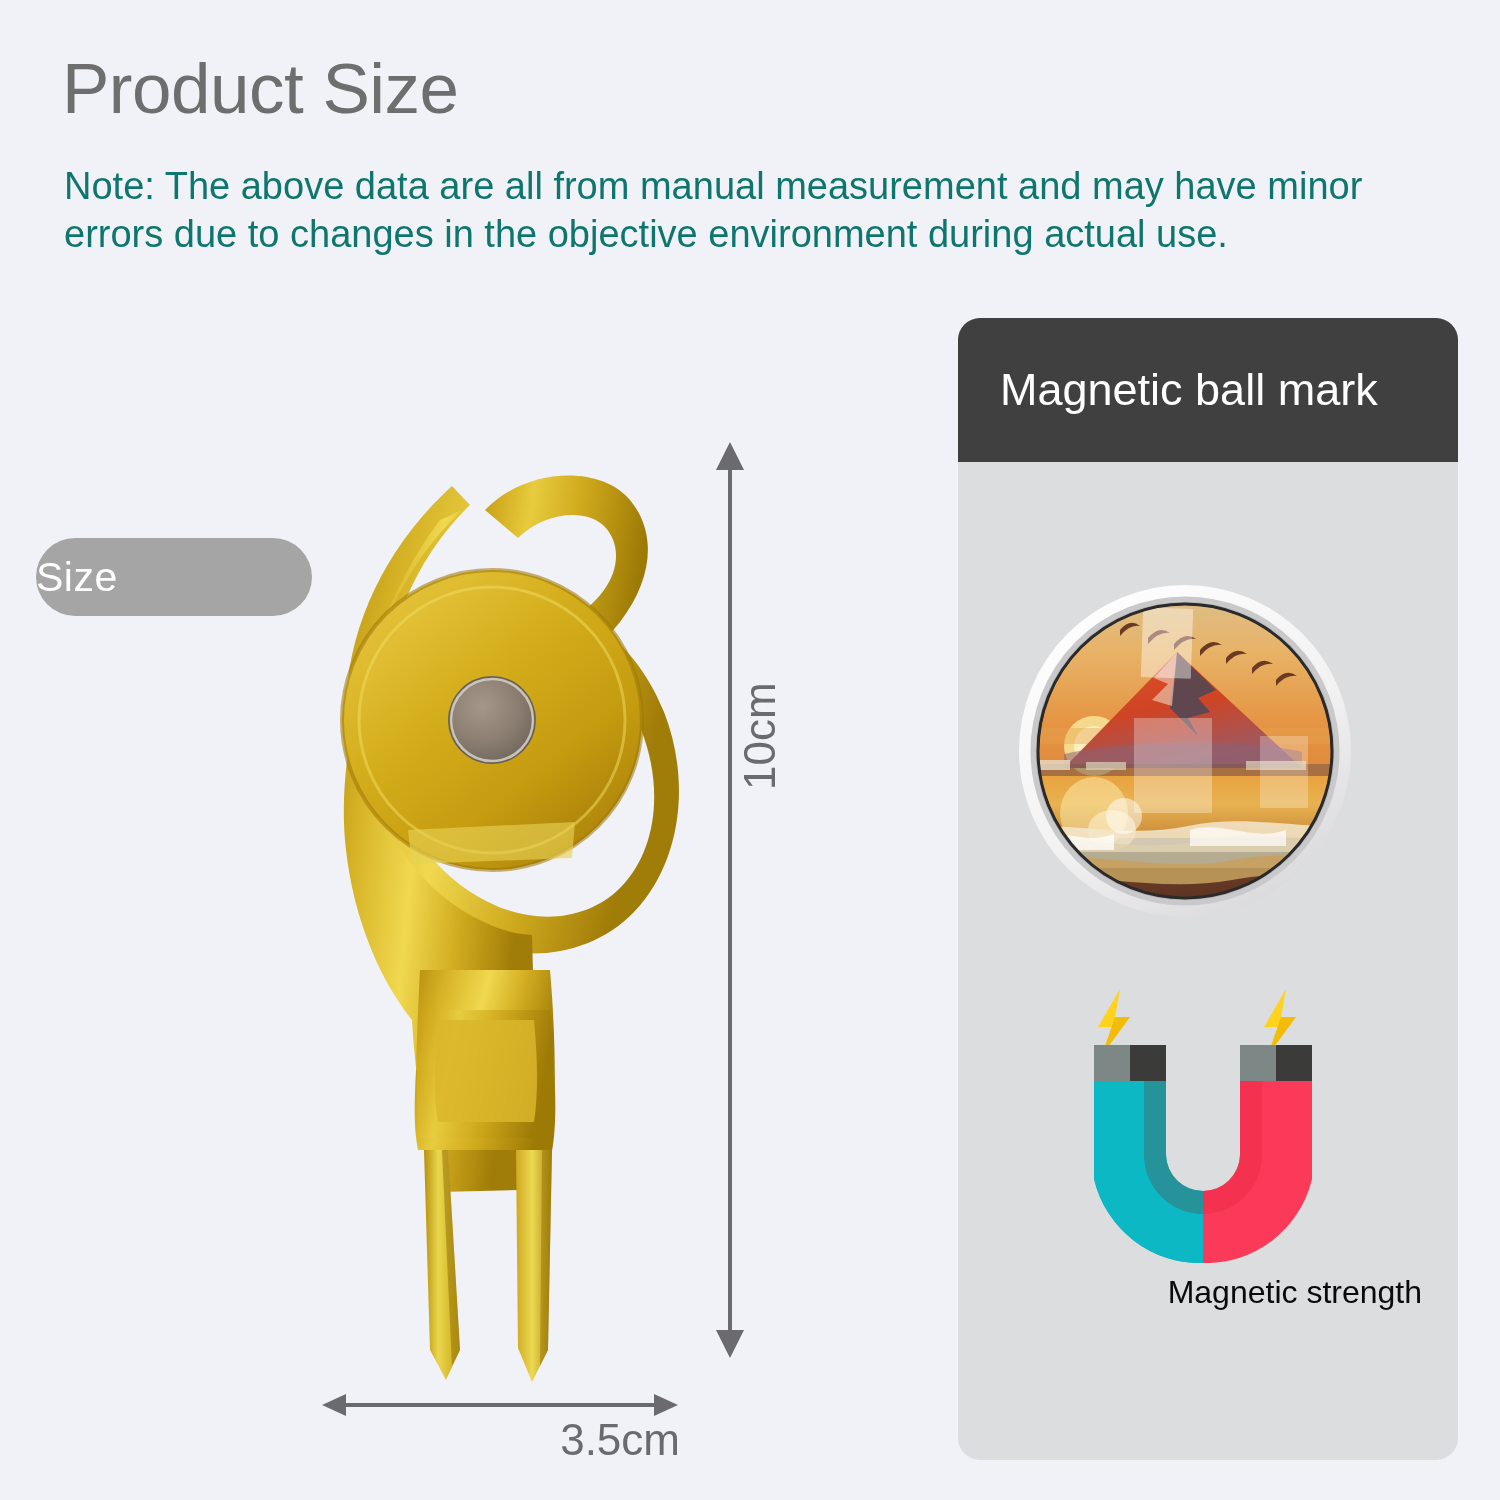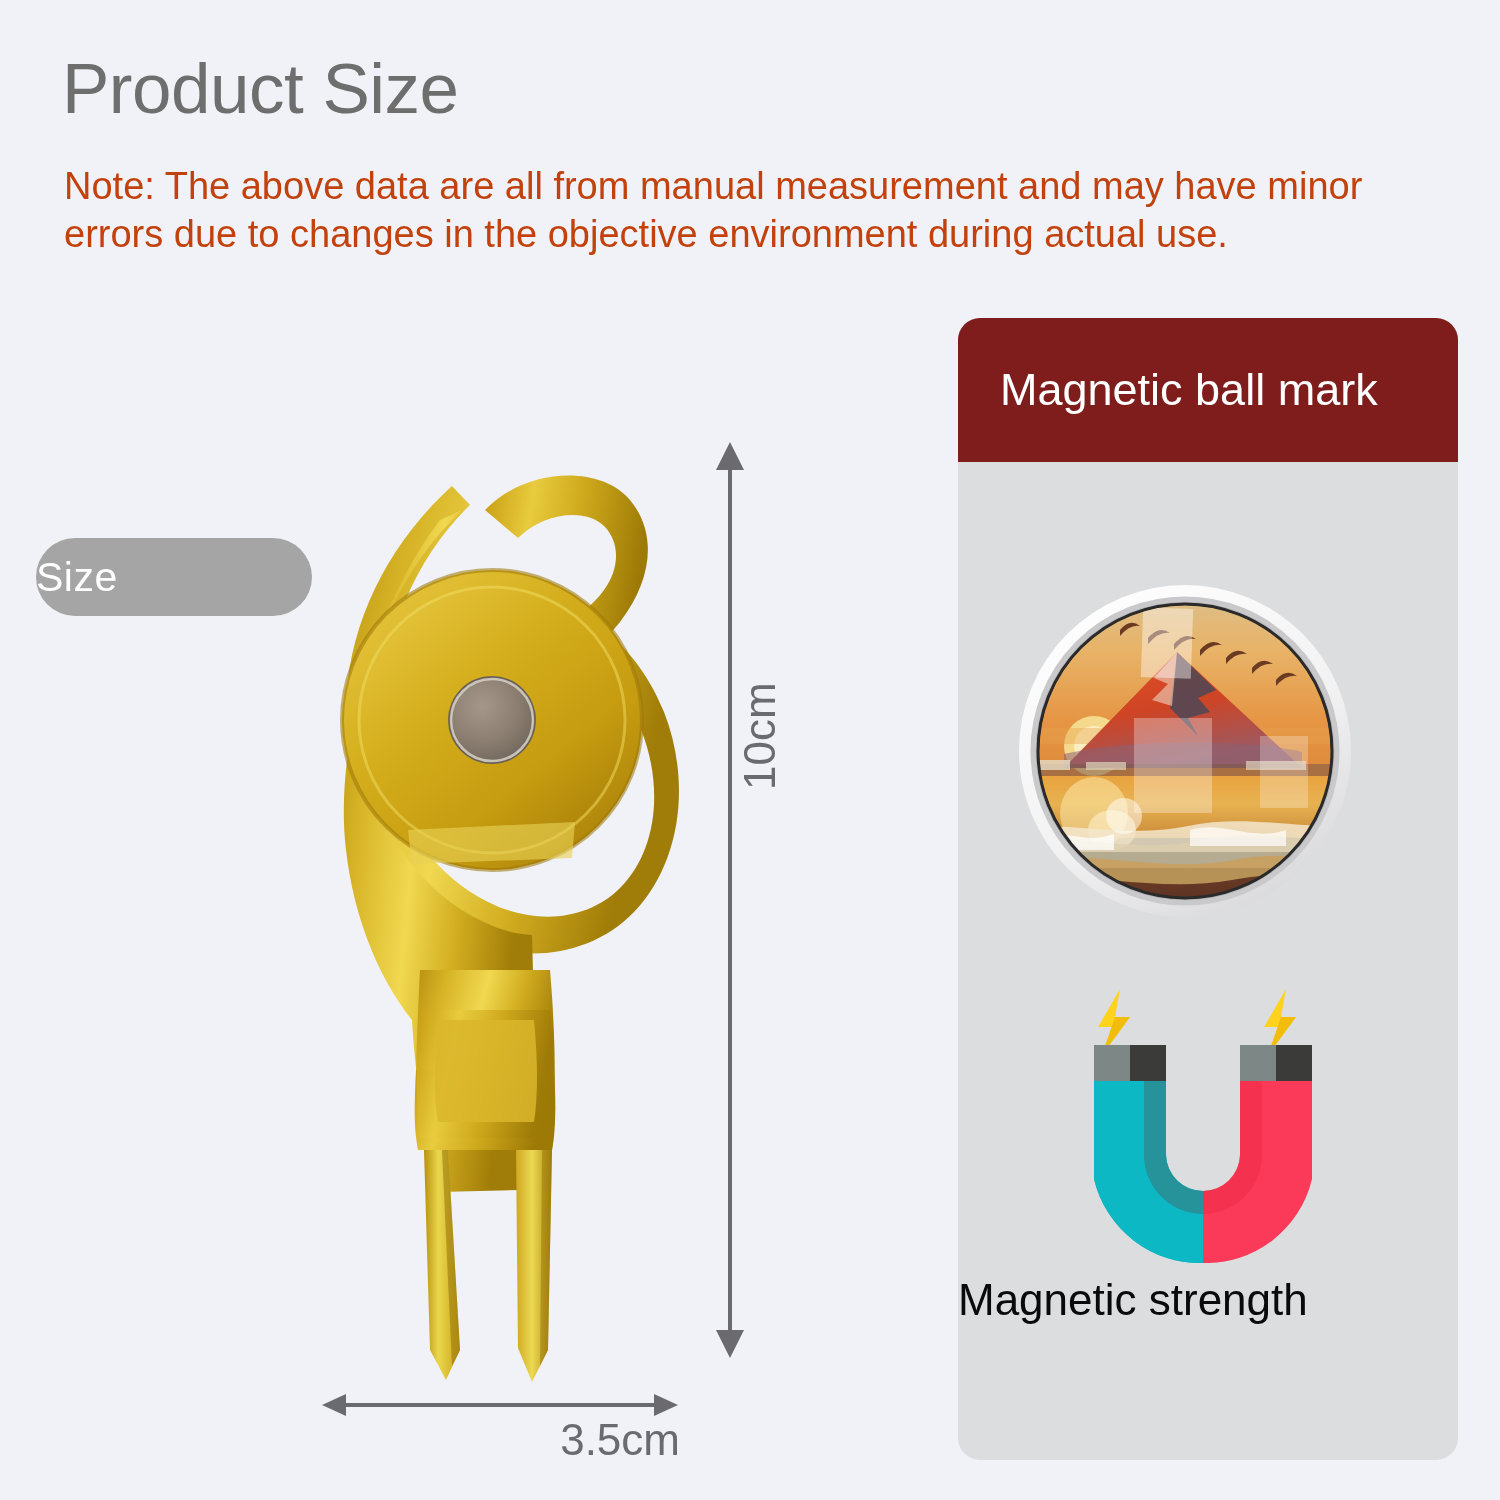--- a/index.html
+++ b/index.html
@@ -20,21 +20,21 @@
     color:#6e6e6e;
     letter-spacing:-0.5px;
     line-height:1.05;
   }
   #note-text {
     position:absolute;
     left:64px; top:163px;
     width:1400px;
     font-size:38px;
     font-weight:400;
-    color:#c2410c;
+    color:#0f766e;
     line-height:1.26;
   }
 
   
   #size-pill {
     position:absolute;
     left:36px; top:538px;
     width:276px; height:78px;
     background:#a5a5a5;
     border-radius:39px;
@@ -91,21 +91,21 @@
   #magnetic-panel {
     position:absolute;
     left:958px; top:318px;
     width:500px; height:1142px;
     background:#dcdddf;
     border-radius:22px;
     overflow:hidden;
   }
   #magnetic-panel-header {
     height:144px;
-    background:#7f1d1d;
+    background:#404040;
     display:flex; align-items:center;
     padding-left:42px;
   }
   #magnetic-panel-header span {
     color:#ffffff;
     font-size:45px;
   }
 
   
   #ball-marker {
@@ -121,22 +121,22 @@
     left:120px; top:665px;
     width:250px; height:280px;
   }
   #magnet-icon svg { display:block; width:100%; height:100%; }
 
   
   #magnet-caption {
     position:absolute;
     left:0; top:955px;
     width:464px;
-    text-align:left;
-    font-size:44px;
+    text-align:right;
+    font-size:32px;
     color:#0a0a0a;
     line-height:1.22;
   }
   #magnet-caption div { white-space:nowrap; }
 </style>
 </head>
 <body>
 
 <h1 id="page-title">Product Size</h1>
 <p id="note-text">Note: The above data are all from manual measurement and may have minor errors due to changes in the objective environment during actual use.</p>

